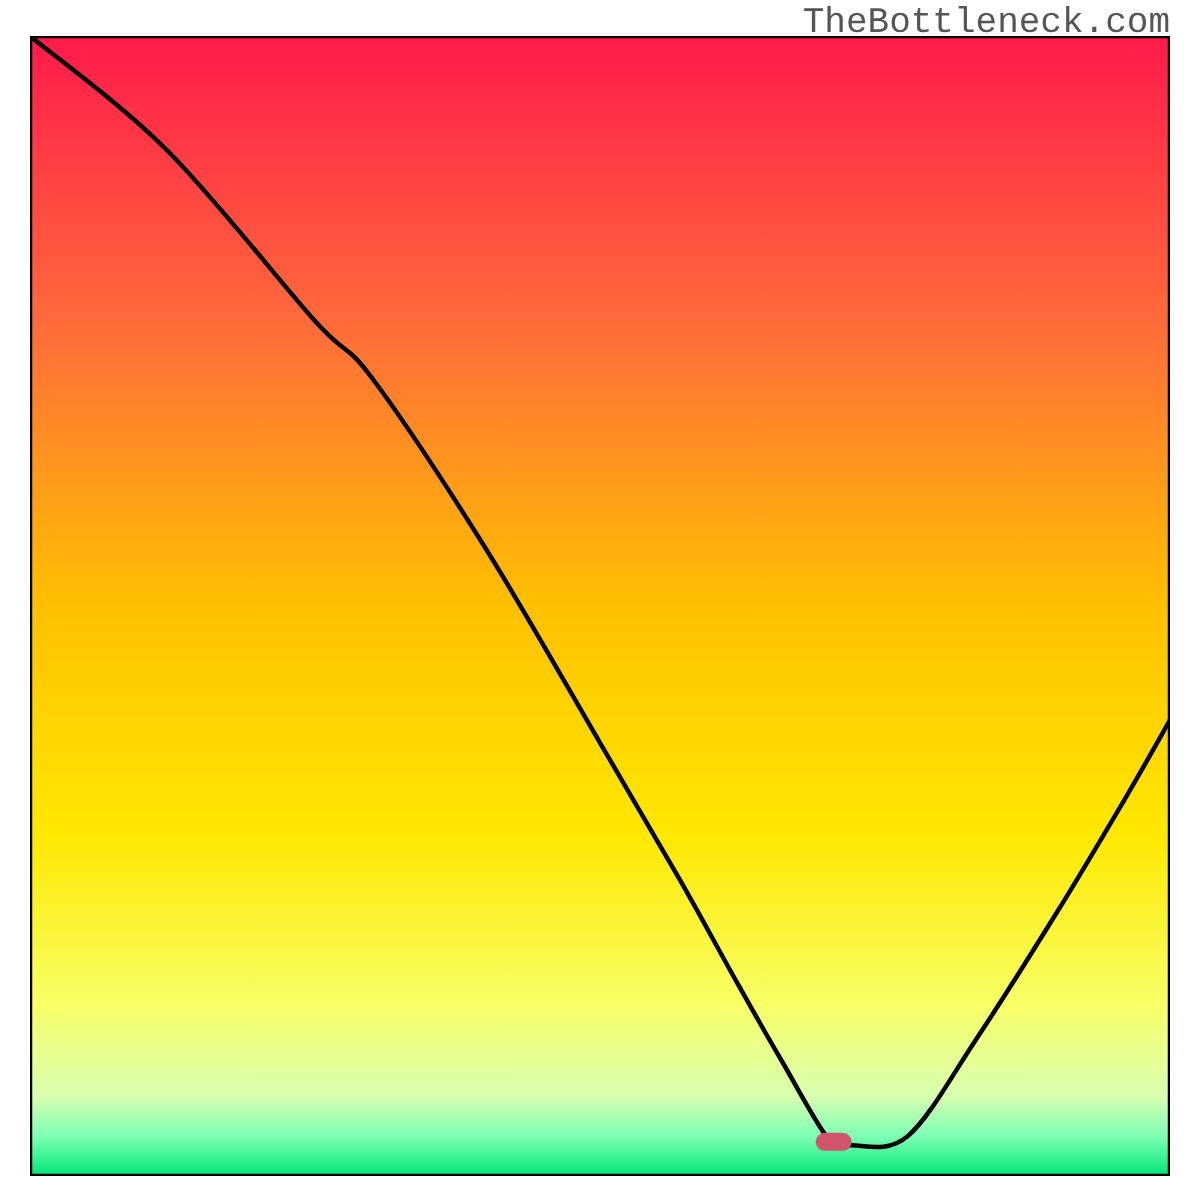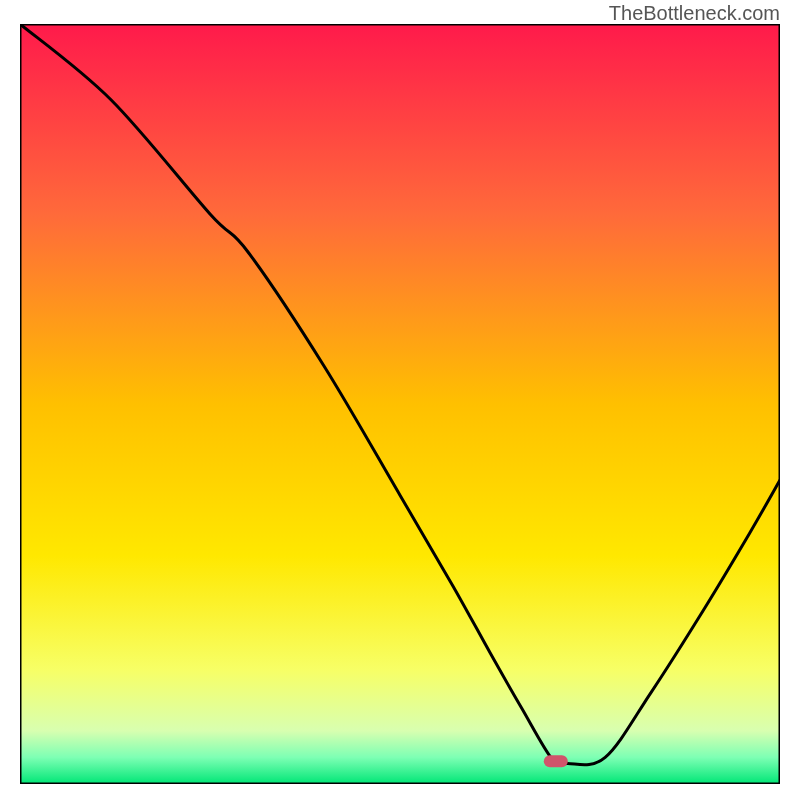--- a/index.html
+++ b/index.html
@@ -9,23 +9,24 @@
     height: 800px;
     background: #ffffff;
     font-family: Arial, Helvetica, sans-serif;
     overflow: hidden;
   }
   .watermark {
     position: absolute;
     top: 2px;
     right: 20px;
     color: #555555;
-    font-size: 20px;
+    font-size: 24px;
     font-weight: 500;
     z-index: 10;
+    font-family: Liberation Mono, monospace;
   }
   .plot-wrap {
     position: absolute;
     left: 20px;
     top: 24px;
     width: 760px;
     height: 760px;
   }
   svg {
     display: block;

